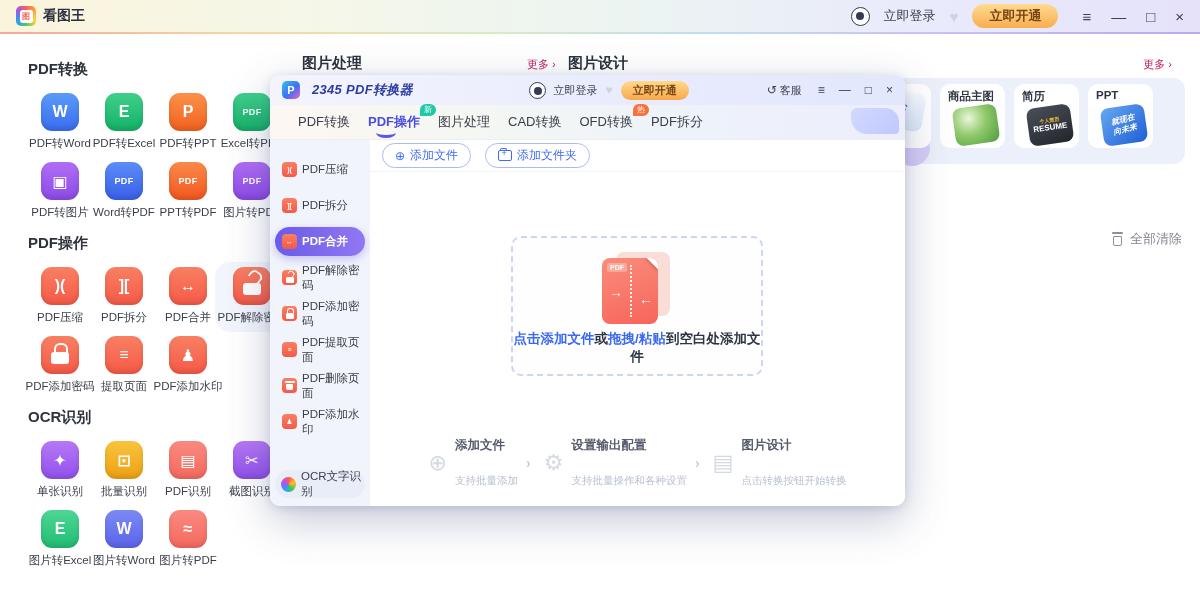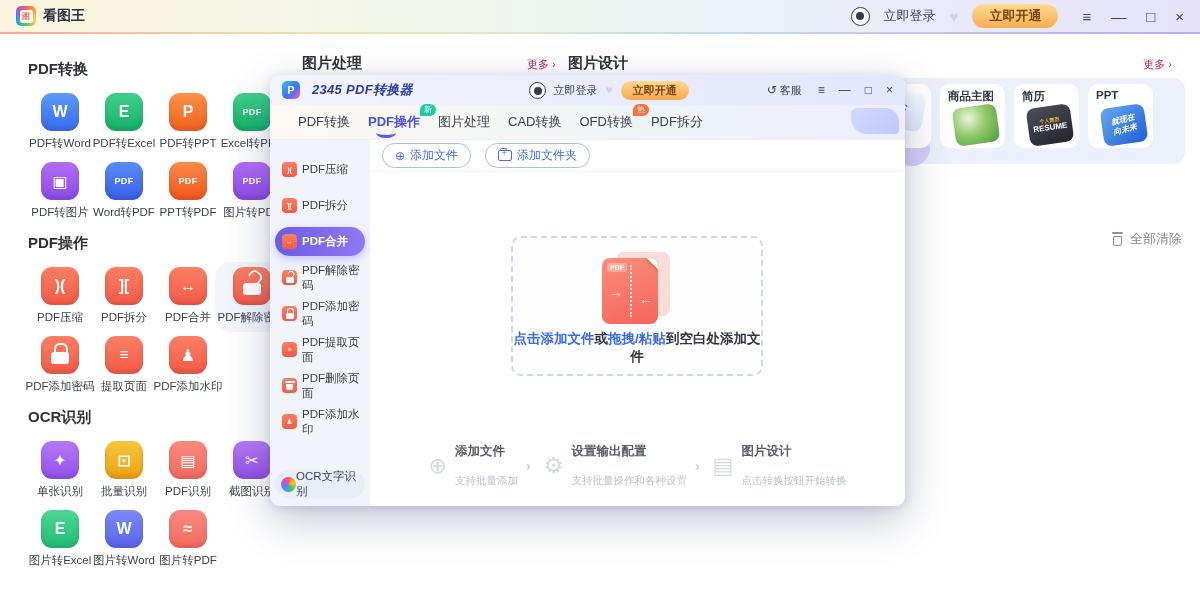--- a/index.html
+++ b/index.html
@@ -83,21 +83,21 @@
   .m-item{display:flex;align-items:center;gap:5px;height:29px;margin:7px 5px 0;padding-left:7px;font-size:11.5px;color:#3a3f4a;border-radius:15px;}
   .m-item.active{background:linear-gradient(90deg,#6a5be8,#9277f2);color:#fff;font-weight:bold;box-shadow:0 3px 8px rgba(106,91,232,.35);}
   .m-ic{width:15px;height:15px;border-radius:4px;background:linear-gradient(180deg,#f98062,#f55948);color:#fff;font-size:7px;font-weight:bold;display:flex;align-items:center;justify-content:center;position:relative;flex-shrink:0;}
   
   .m-ic.ci-lock::before{content:"";position:absolute;top:2px;left:4.5px;width:5px;height:4px;border:1.5px solid #fff;border-bottom:0;border-radius:3px 3px 0 0;}
   .m-ic.ci-lock::after{content:"";position:absolute;top:7px;left:3.5px;width:8px;height:5.5px;background:#fff;border-radius:1.5px;}
   .m-ic.ci-unlock::before{content:"";position:absolute;top:1px;left:6px;width:5px;height:4px;border:1.5px solid #fff;border-bottom:0;border-radius:3px 3px 0 0;transform:rotate(38deg);}
   .m-ic.ci-unlock::after{content:"";position:absolute;top:7px;left:3.5px;width:8px;height:5.5px;background:#fff;border-radius:1.5px;}
   .m-ic.ci-trash::before{content:"";position:absolute;top:3px;left:2.5px;width:10px;height:1.5px;background:#fff;border-radius:1px;}
   .m-ic.ci-trash::after{content:"";position:absolute;top:5.5px;left:4px;width:7px;height:6.5px;background:#fff;border-radius:1px 1px 2px 2px;}
-  .m-nav-footer{position:absolute;bottom:8px;left:5px;right:5px;height:28px;background:#e9edf8;border-radius:14px;display:flex;align-items:center;padding-left:6px;font-size:11.5px;color:#3a3f4a;}
+  .m-nav-footer{position:absolute;bottom:8px;left:5px;right:5px;height:28px;background:#e9edf8;border-radius:14px;display:flex;align-items:center;gap:5px;padding-left:6px;font-size:11.5px;color:#3a3f4a;}
   .ocr-ic{width:15px;height:15px;border-radius:50%;background:conic-gradient(#f55,#fb2,#3c5,#39f,#a5f,#f55);flex-shrink:0;}
   .m-main{flex:1;position:relative;background:#fff;}
   .m-toolbar{height:31px;display:flex;align-items:center;gap:14px;padding-left:12px;border-bottom:1px solid #f1f3f8;}
   .pill-btn{display:flex;align-items:center;gap:5px;border:1px solid #a9bcf2;color:#3f6bf0;border-radius:13px;padding:3px 12px;font-size:12px;background:#fff;}
   .pb-ic{font-size:12px;line-height:1;}
   .folder-ic{width:12px;height:9px;border:1.2px solid #3f6bf0;border-radius:2px;position:relative;}
   .folder-ic::before{content:"";position:absolute;top:-3px;left:1px;width:5px;height:2px;border:1.2px solid #3f6bf0;border-bottom:0;border-radius:2px 2px 0 0;}
   .folder-ic::after{content:"+";position:absolute;top:-3px;left:2.5px;font-size:9px;color:#3f6bf0;}
   .drop{position:absolute;left:141px;top:96px;width:252px;height:140px;border:2px dashed #ccd6f3;border-radius:10px;background:#fefeff;text-align:center;box-sizing:border-box;}
   .pdf-illus{position:relative;width:70px;height:72px;margin:14px auto 6px;}
@@ -108,21 +108,21 @@
   .pdf-dots{position:absolute;left:50%;top:7px;bottom:7px;border-left:2px dotted rgba(255,255,255,.9);}
   .pdf-ar-l{position:absolute;left:7px;top:26px;color:#fff;font-weight:bold;font-size:14px;}
   .pdf-ar-r{position:absolute;right:5px;top:33px;color:#fff;font-weight:bold;font-size:14px;}
   .drop-title{font-size:13.5px;font-weight:bold;color:#2f3542;}
   .drop-title .blu{color:#3b6af0;}
   .drop-sub{font-size:11px;color:#9aa3b8;margin-top:6px;}
   .steps{position:absolute;left:0;right:0;bottom:18px;display:flex;justify-content:center;align-items:center;gap:13px;}
   .step{display:flex;align-items:center;gap:8px;}
   .step-ic{font-size:22px;color:#d5d9e4;line-height:1;}
   .step-tt{font-size:12.5px;font-weight:bold;color:#565c6b;}
-  .step-sub{font-size:10.5px;color:#b9c0cf;margin-top:14px;white-space:nowrap;}
+  .step-sub{font-size:10.5px;color:#b9c0cf;margin-top:20px;white-space:nowrap;}
   .step-sep{color:#c9cfdb;font-size:14px;font-weight:bold;}
 </style>
 </head>
 <body>
 
 <div class="titlebar">
   <span class="app-logo">
       <i>图</i>
     </span>
   <span class="app-title">看图王</span>

